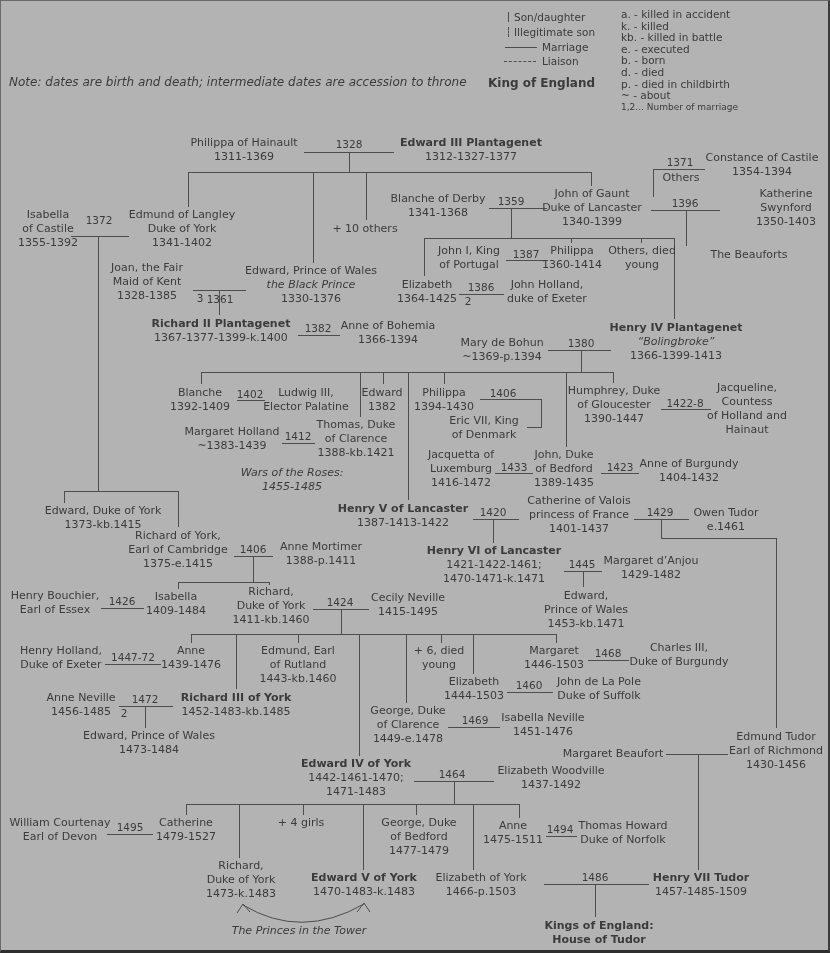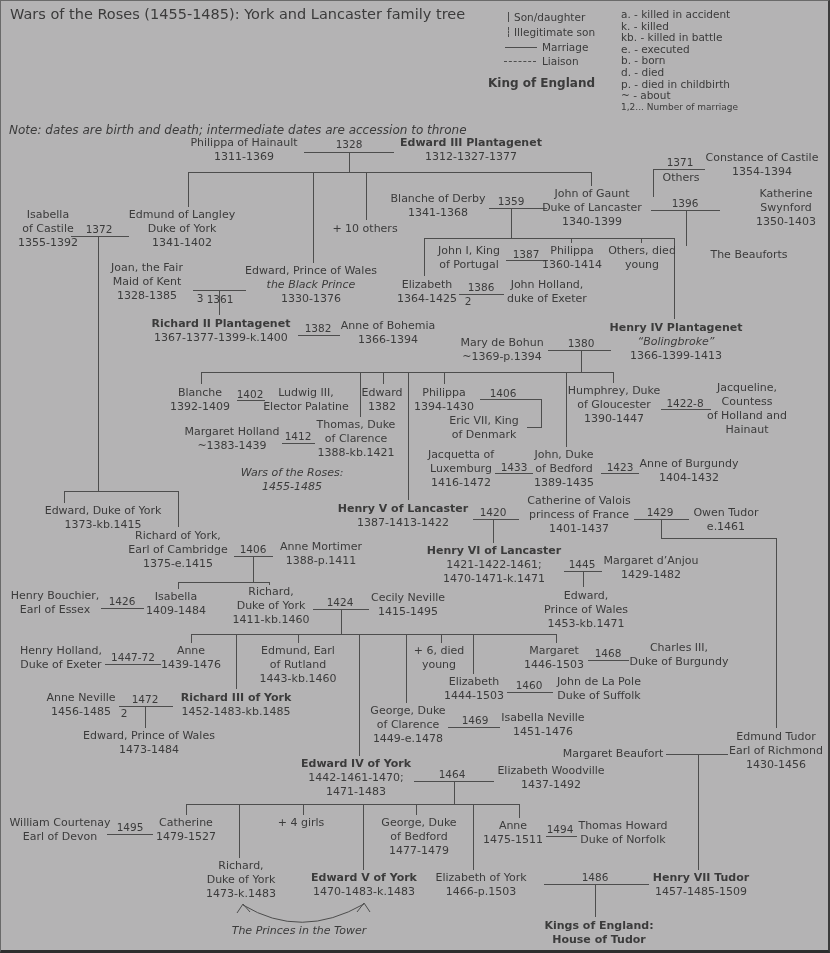--- a/index.html
+++ b/index.html
@@ -7,39 +7,38 @@
   #stage{position:relative;width:830px;height:953px;box-sizing:border-box;background:#b4b3b4;
          border:1px solid #6a6a6a;border-right:2px solid #3c3c3c;border-bottom:3px solid #2e2e2e;overflow:hidden;}
   .node{position:absolute;transform:translateX(-50%);text-align:center;font-size:11px;line-height:14px;white-space:nowrap;}
   .node .b{font-weight:bold;}
   .node .i{font-style:italic;}
   .year{position:absolute;transform:translateX(-50%);font-size:10.5px;line-height:12px;white-space:nowrap;}
   .ln{position:absolute;background:#4d4d4d;}
   
   #title{position:absolute;left:9px;top:5px;font-size:14.5px;letter-spacing:0px;}
   #source{position:absolute;left:62px;top:23px;font-size:11.5px;}
-  #note{position:absolute;left:8px;top:74px;font-size:12px;font-style:italic;margin-top:48px;}
+  #note{position:absolute;left:8px;top:74px;font-size:12px;font-style:italic;}
   
   .leg-label{position:absolute;font-size:10.5px;line-height:12px;white-space:nowrap;}
   #king-label{position:absolute;left:487px;top:75px;font-size:12px;font-weight:bold;white-space:nowrap;}
   #abbr{position:absolute;left:620px;top:8px;font-size:10.5px;line-height:11.6px;white-space:nowrap;}
   #abbr .tiny{font-size:9px;}
   .sym{position:absolute;}
   .sym.sv{width:0;height:10px;border-left:1px solid #4d4d4d;}
   .sym.dv{width:0;height:10px;border-left:1px dashed #4d4d4d;}
   .sym.sh{width:32px;height:0;border-top:1px solid #4d4d4d;}
   .sym.dh{width:32px;height:0;border-top:1px dashed #4d4d4d;}
   #princes-arrow{position:absolute;left:225px;top:893px;}
 </style>
 </head>
 <body>
 
 <div id="stage">
 
-  <div id="title">Wars of the Roses (1455-1485): York and Lancaster family tree</div>
   <div id="note">Note: dates are birth and death; intermediate dates are accession to throne</div>
 
   <div>
     <div class="sym sv" style="left:507px;top:11px;"></div>
     <span class="leg-label" style="left:513px;top:10px;">Son/daughter</span>
     <div class="sym dv" style="left:507px;top:26px;"></div>
     <span class="leg-label" style="left:513px;top:25px;">Illegitimate son</span>
     <div class="sym sh" style="left:504px;top:46px;"></div>
     <span class="leg-label" style="left:541px;top:40px;">Marriage</span>
     <div class="sym dh" style="left:503px;top:60px;"></div>
@@ -472,21 +471,21 @@
         <div>1457-1485-1509</div>
       </div>
       <div class="node" style="left: 298px; top: 923px;">
         <div class="i">The Princes in the Tower</div>
       </div>
       <div class="node" style="left: 598px; top: 918px;">
         <div class="b">Kings of England:</div>
         <div class="b">House of Tudor</div>
       </div>
       <div class="year" style="left: 348px; top: 137px;">1328</div>
-      <div class="year" style="left: 98px; top: 222px;">1372</div>
+      <div class="year" style="left: 98px; top: 213px;">1372</div>
       <div class="year" style="left: 219px; top: 276px; margin-top: 16px;">1361</div>
       <div class="year" style="left: 199px; top: 291px;">3</div>
       <div class="year" style="left: 317px; top: 321px;">1382</div>
       <div class="year" style="left: 580px; top: 336px;">1380</div>
       <div class="year" style="left: 510px; top: 194px;">1359</div>
       <div class="year" style="left: 679px; top: 155px;">1371</div>
       <div class="year" style="left: 684px; top: 196px;">1396</div>
       <div class="year" style="left: 525px; top: 247px;">1387</div>
       <div class="year" style="left: 480px; top: 280px;">1386</div>
       <div class="year" style="left: 467px; top: 294px;">2</div>

